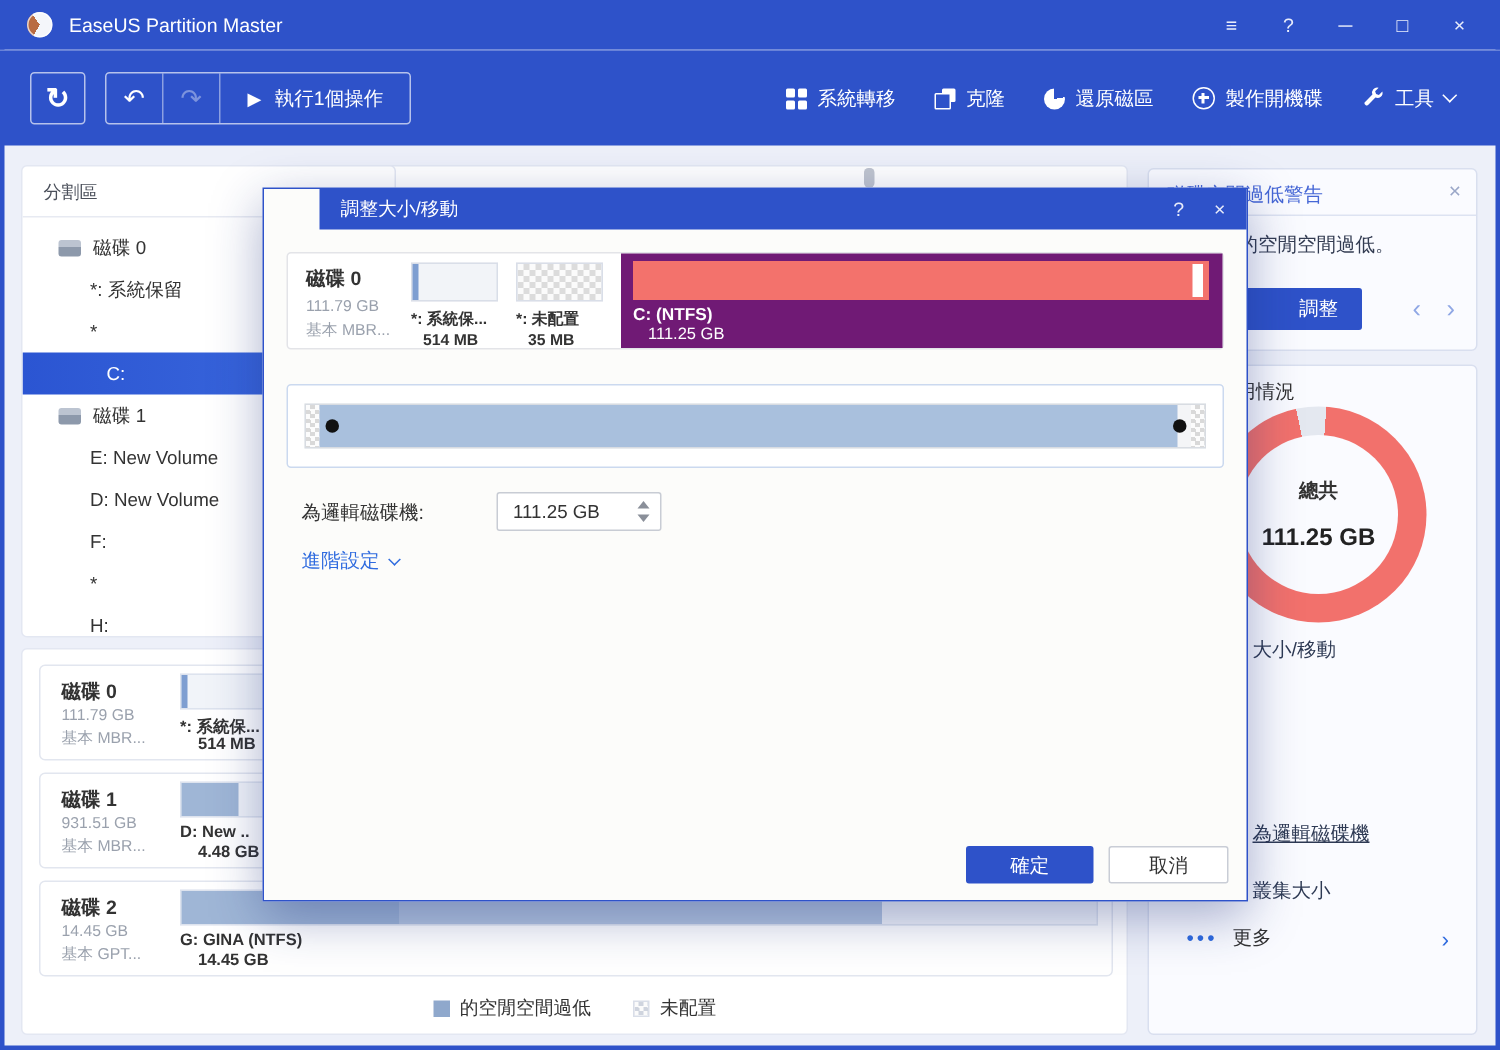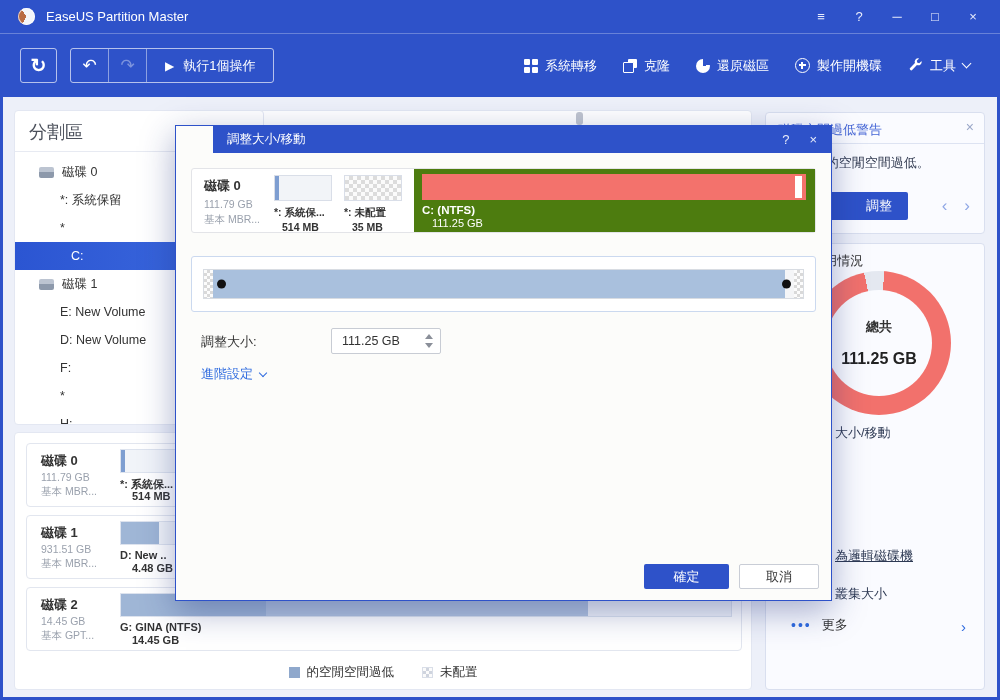--- a/index.html
+++ b/index.html
@@ -42,21 +42,21 @@
                   background: conic-gradient(#2E52C9 0 80deg, #fff 80deg 360deg); }
   .bootdisk-icon { position:relative; width:15px; height:15px; border:1.5px solid #fff; border-radius:50%; }
   .bootdisk-icon::before { content:""; position:absolute; left:2.5px; top:5px; width:7px; height:2px; background:#fff; }
   .bootdisk-icon::after { content:""; position:absolute; left:5px; top:2.5px; width:2px; height:7px; background:#fff; }
   .chev { width:7px; height:7px; border-right:1.6px solid #fff; border-bottom:1.6px solid #fff;
           transform:rotate(45deg); margin-top:-4px; }
 
   
   .panel { background:#fff; border:1px solid #E3E7F2; border-radius:4px; }
   .side-panel { position:absolute; left:14px; top:110px; width:250px; height:315px; overflow:hidden; }
-  .side-h { padding:9px 14px 7px; font-size:18px; color:#4A4F5A; border-bottom:1px solid #E7EAF2; }
+  .side-h { padding:9px 14px 7px; font-size:12px; color:#4A4F5A; border-bottom:1px solid #E7EAF2; }
   .tree { margin-top:6px; }
   .t-row { height:28px; display:flex; align-items:center; font-size:12.5px; color:#333; }
   .t-disk { padding-left:24px; }
   .t-part { padding-left:45px; }
   .t-sel { background:linear-gradient(90deg,#2B55D2,#3E6CE0); color:#fff; padding-left:56px; }
   .hdd { width:15px; height:11px; margin-right:8px; border-radius:2px;
          background:linear-gradient(#BCC4D1 0 45%, #8D99AB 45% 100%); }
 
   .center-panel { position:absolute; left:186px; top:110px; width:566px; height:315px; }
   .thumb { position:absolute; left:576px; top:112px; width:7px; height:13px; background:#C0C5CF; border-radius:3px; }
@@ -116,21 +116,21 @@
                 border-radius:3px; background:#fff; display:flex; }
   .ds-info { width:82px; padding:8px 0 0 12px; }
   .ds-name { font-size:13px; font-weight:bold; color:#333; }
   .ds-sub { font-size:10.5px; color:#9AA1AD; margin-top:3px; }
   .ds-cell { width:70px; padding-top:6px; }
   .cell-bar { width:58px; height:26px; border:1px solid #D9DEE8; background:#F2F4F8; position:relative; }
   .cell-bar .sliver { position:absolute; left:0; top:0; bottom:0; }
   .cell-bar.checker { background-image:repeating-conic-gradient(#DCDCDC 0 25%, #FBFBFB 0 50%); background-size:8px 8px; }
   .cell-label { font-size:10.5px; font-weight:bold; color:#333; margin-top:5px; white-space:nowrap; }
   .cell-size  { font-size:10.5px; font-weight:bold; color:#333; margin-left:8px; margin-top:1px; }
-  .ds-cellC { flex:1; background:#4d7c0f; color:#fff; padding:5px 9px 16px 8px; }
+  .ds-cellC { flex:1; background:#701a75; color:#fff; padding:5px 9px 16px 8px; }
   .c-bar { height:26px; background:#F3726C; position:relative; }
   .c-bar::after { content:""; position:absolute; right:4px; top:2px; bottom:2px; width:7px; background:#fff; }
   .c-label { font-size:11.5px; font-weight:bold; margin-top:4px; }
   .c-size { font-size:11px; margin-left:10px; margin-top:1px; }
 
   .slider-box { position:absolute; left:15px; top:130px; width:625px; height:56px; border:1px solid #CBD9EF;
                 border-radius:3px; background:#fff; }
   .slider-track { position:absolute; left:11px; right:11px; top:12px; height:30px; border:1px solid #D8DCE2; background:#F4F5F7; }
   .stub { position:absolute; top:0; bottom:0; width:9px;
           background-image:repeating-conic-gradient(#D9D9D9 0 25%, #FCFCFC 0 50%); background-size:6px 6px; }
@@ -374,21 +374,21 @@
     <div class="slider-box">
       <div class="slider-track">
         <span class="stub stub-l"></span>
         <span class="stub stub-r"></span>
         <span class="slider-fill"></span>
         <span class="handle handle-l"></span>
         <span class="handle handle-r"></span>
       </div>
     </div>
 
-    <div class="size-label">調整大小:</div>
+    <div class="size-label">為邏輯磁碟機:</div>
     <div class="spin">
       <span class="spin-val">111.25 GB</span>
       <span class="spin-arrows">
         <span class="tri-up"></span>
         <span class="tri-dn"></span>
       </span>
     </div>
 
     <div class="adv-link">
       <span>進階設定</span>

